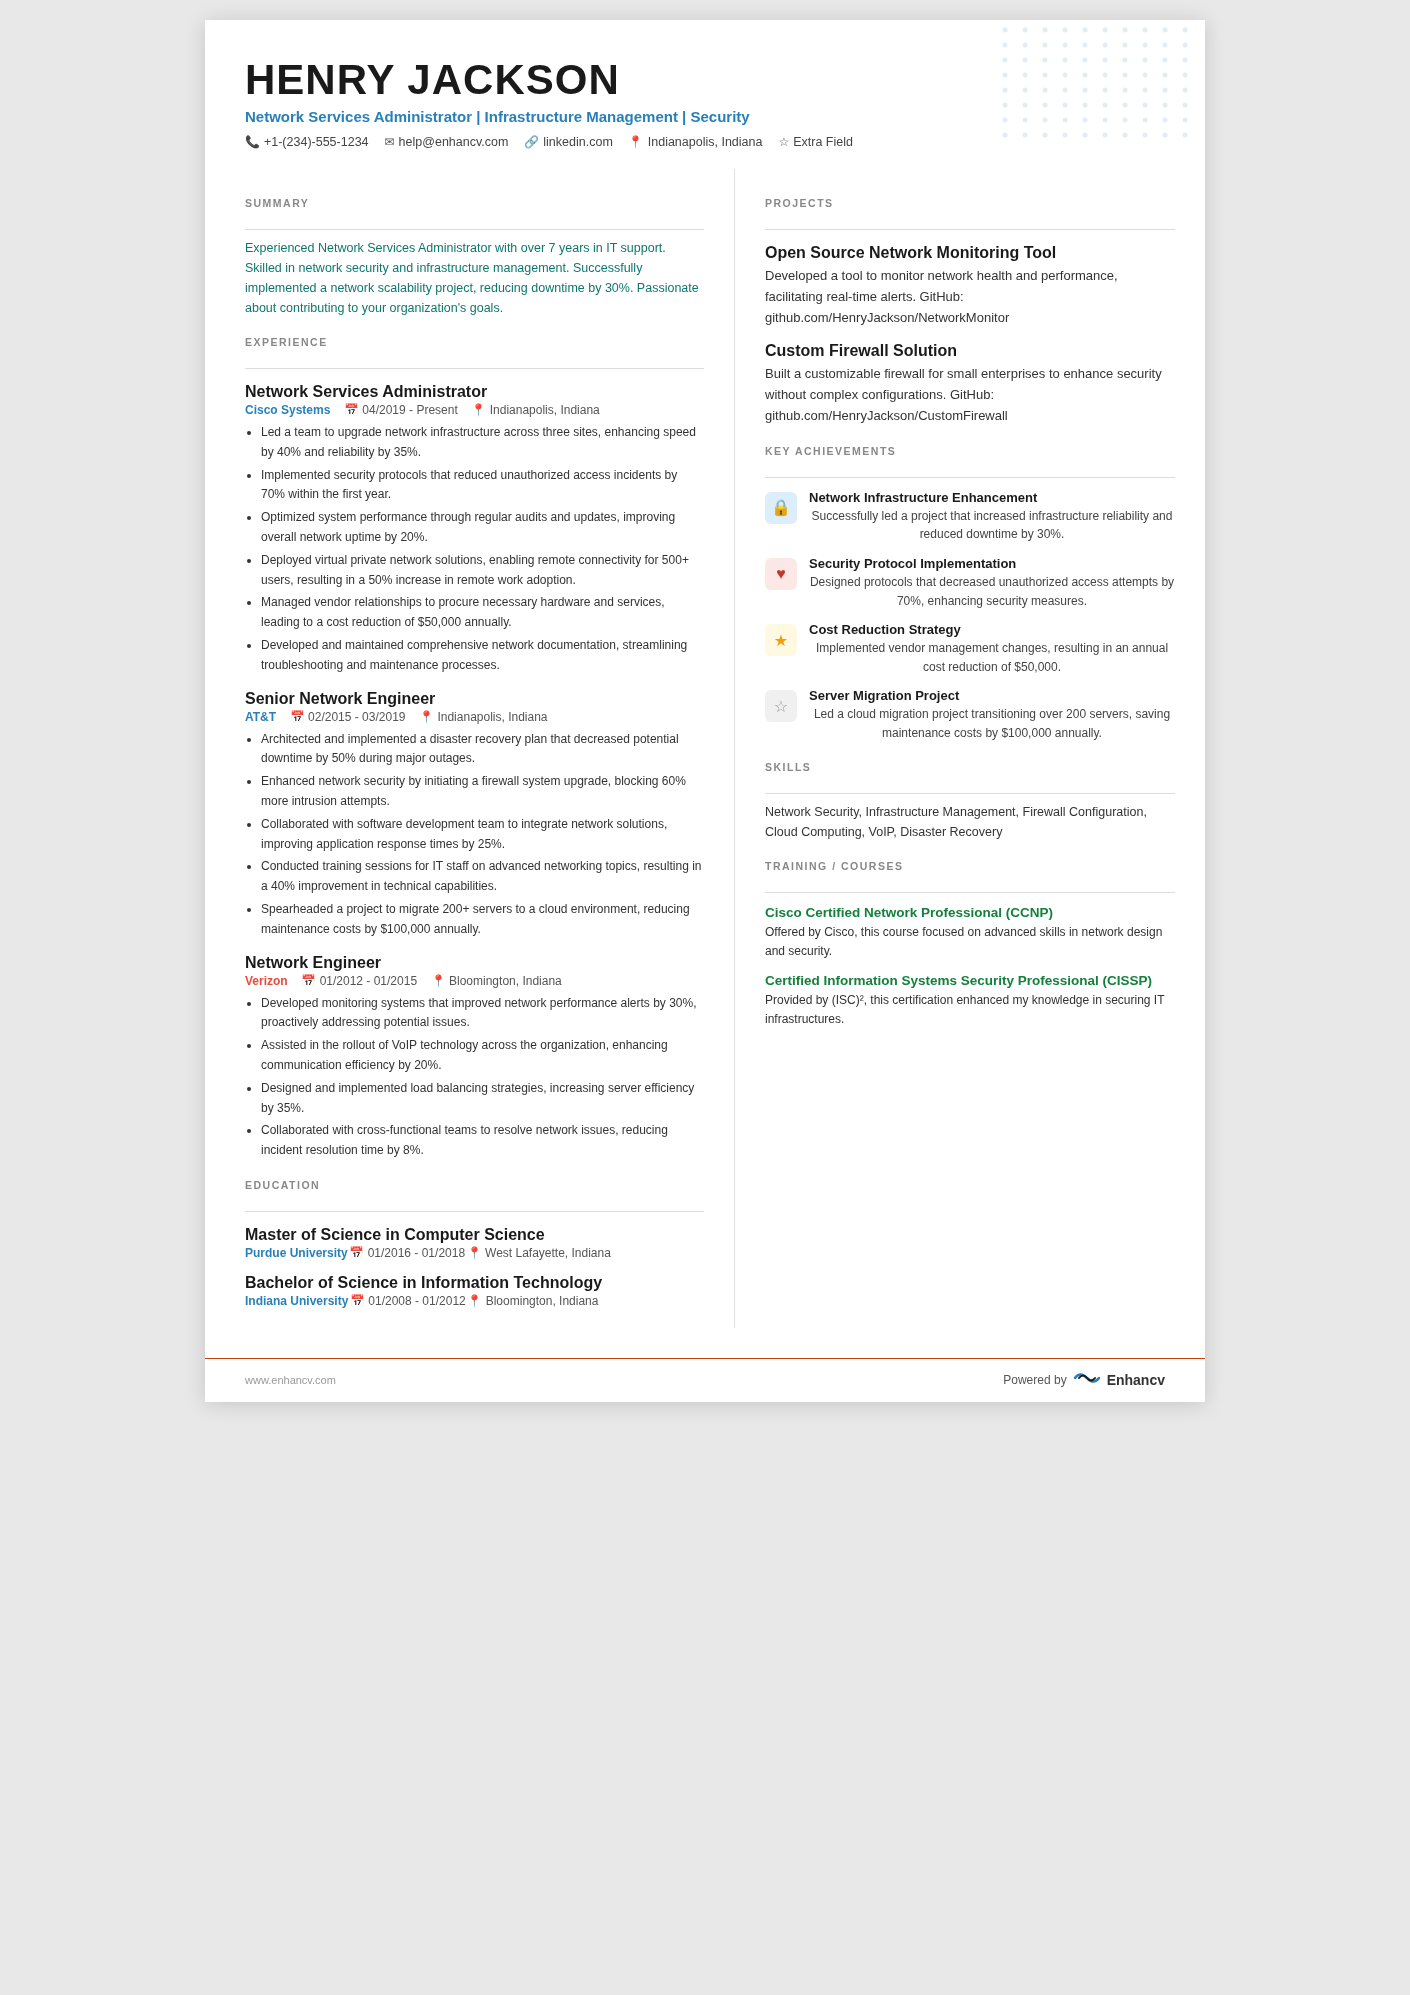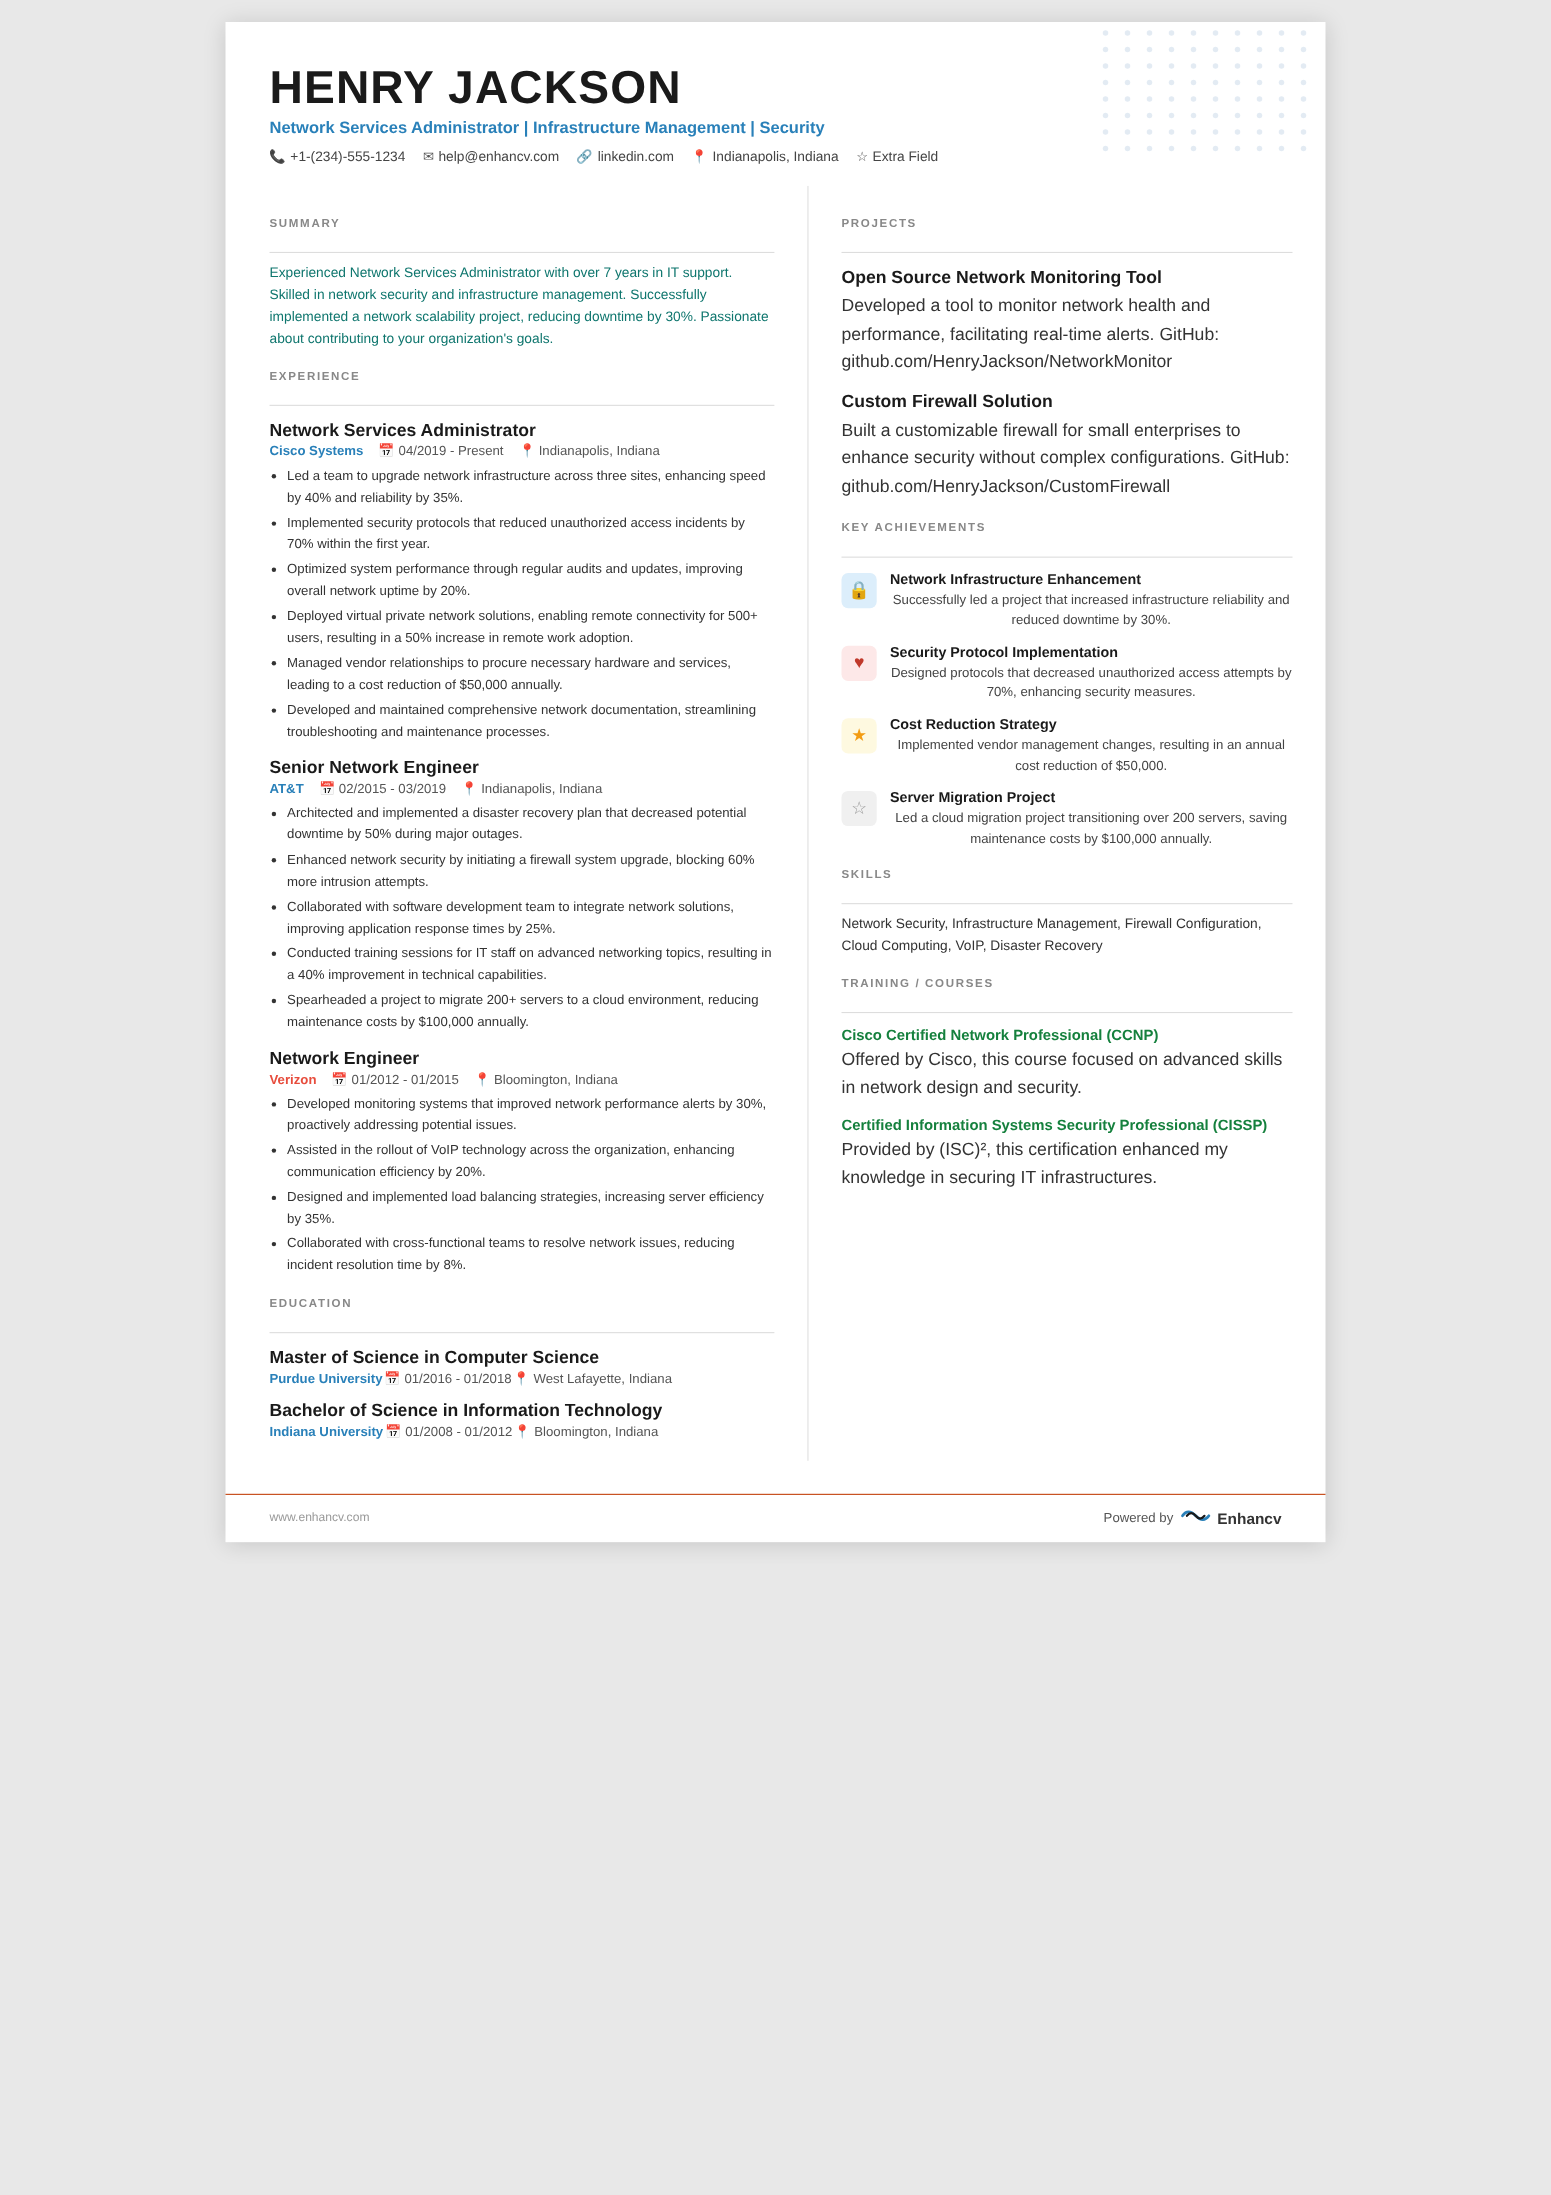--- a/index.html
+++ b/index.html
@@ -176,21 +176,21 @@
 
     
     .project-title {
       font-size: 16px;
       font-weight: 700;
       color: #1a1a1a;
       font-family: Arial, sans-serif;
       margin-top: 14px;
     }
     .project-desc {
-      font-size: 16px;
+      font-size: 13px;
       color: #333;
       font-family: Arial, sans-serif;
       line-height: 1.6;
       margin-top: 4px;
     }
 
     
     .achievement-item {
       display: flex;
       align-items: flex-start;
@@ -239,21 +239,21 @@
 
     
     .training-title {
       font-size: 13.5px;
       font-weight: 700;
       color: #15803d;
       font-family: Arial, sans-serif;
       margin-top: 12px;
     }
     .training-desc {
-      font-size: 16px;
+      font-size: 12px;
       color: #333;
       font-family: Arial, sans-serif;
       line-height: 1.6;
       margin-top: 3px;
     }
 
     
     .footer {
       display: flex;
       justify-content: space-between;

